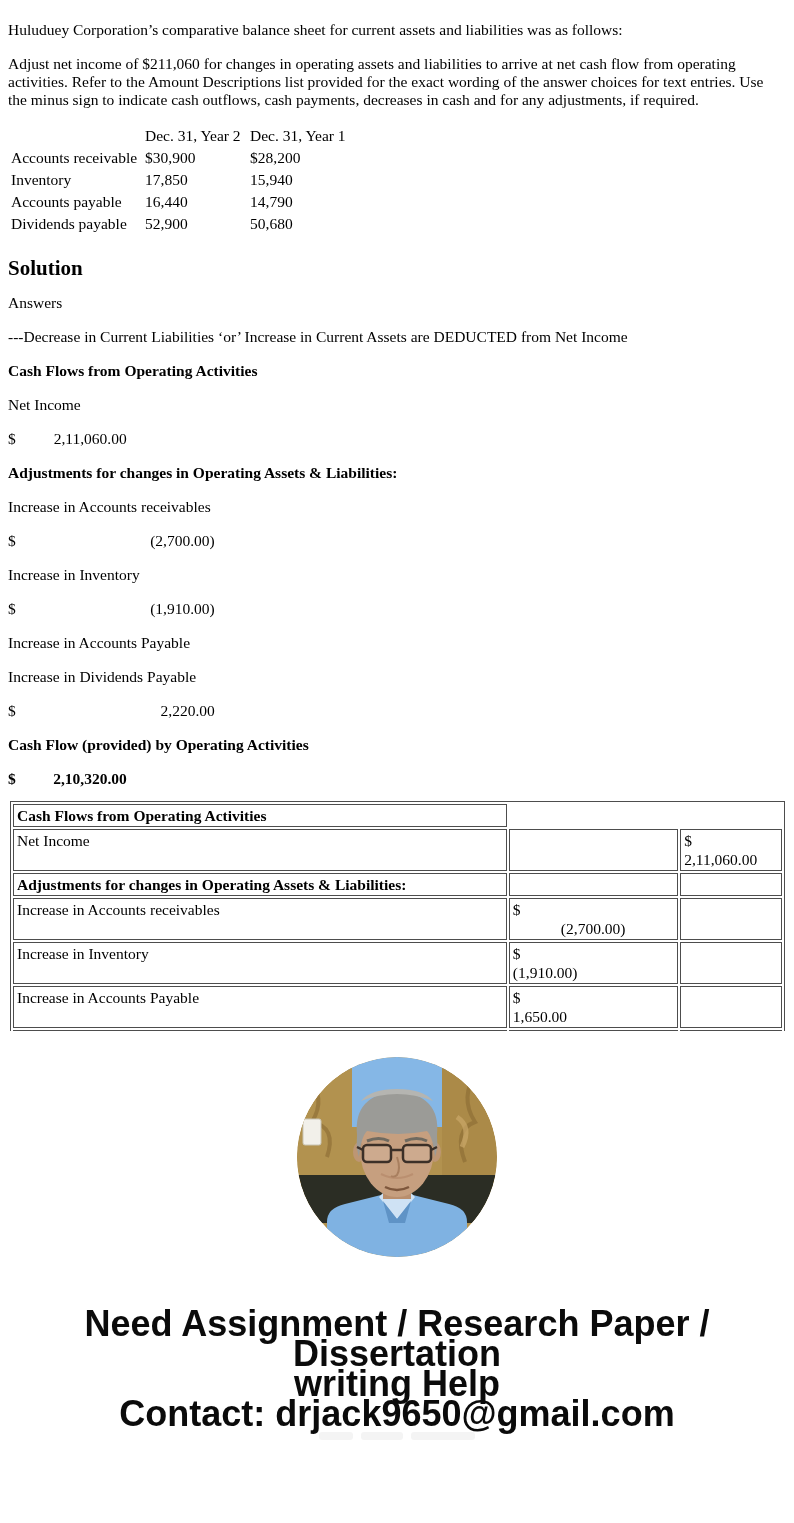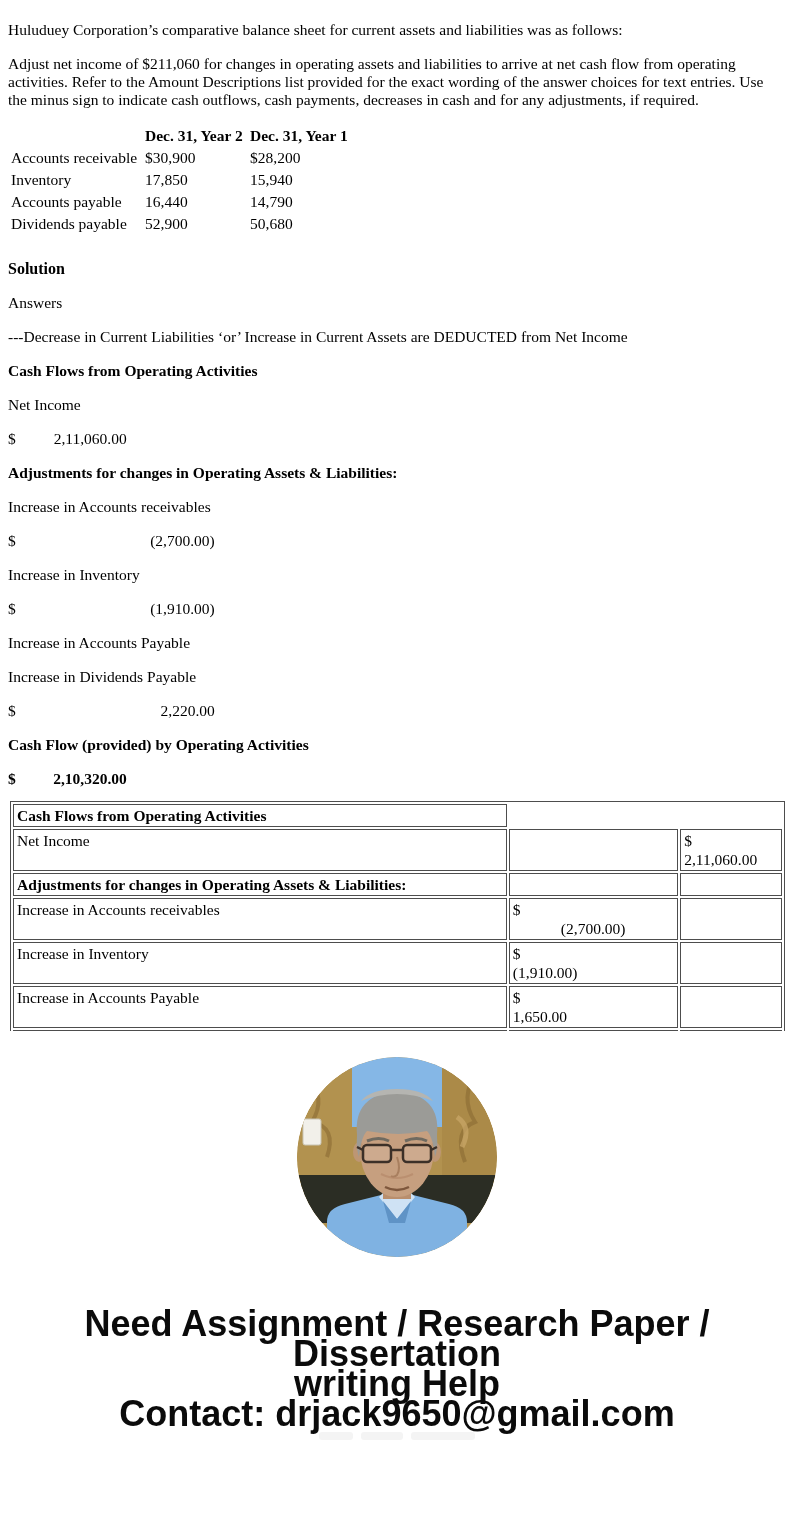--- a/index.html
+++ b/index.html
@@ -11,27 +11,27 @@
     font-size: 15.5px; line-height: 18px;
   }
   .doc { padding: 21px 8px 0 8px; }
 
   
   .para { margin: 0 0 16px 0; max-width: 780px; }
 
   
   .bs { border-collapse: collapse; margin: 12px 0 0 2px; }
   .bs th, .bs td { font-size: 15.5px; text-align: left; font-weight: normal; padding: 2px 0 2px 1px; height: 18px; }
-  .bs th { font-weight: bold; margin-left: 32px; }
+  .bs th { font-weight: normal; margin-left: 32px; }
   .bs .col-label { width: 134px; }
   .bs .col-y2 { width: 105px; }
   .bs .col-y1 { width: 110px; }
 
   
-  .sol-heading { font-size: 16px; line-height: 19px; font-weight: bold; margin: 24px 0 0 0; }
+  .sol-heading { font-size: 21px; line-height: 19px; font-weight: bold; margin: 24px 0 0 0; }
   .sline { margin: 16px 0 0 0; }
   .bold { font-weight: bold; }
   .cur { display: inline-block; }
   .amt { display: inline-block; text-align: right; }
   .w-net { width: 111px; }
   .w-adj { width: 199px; }
   .w-740 { width: 121px; }
 
   
   .atable-clip { height: 230px; overflow: hidden; margin-top: 13px; }

